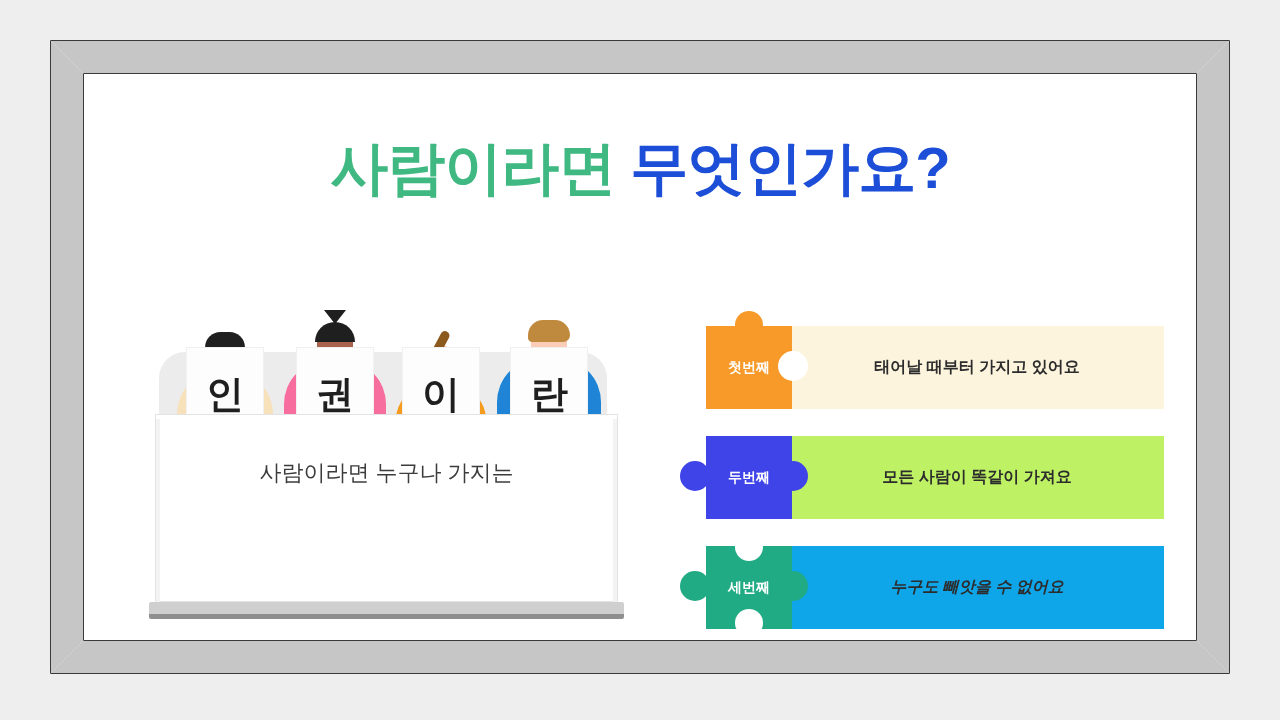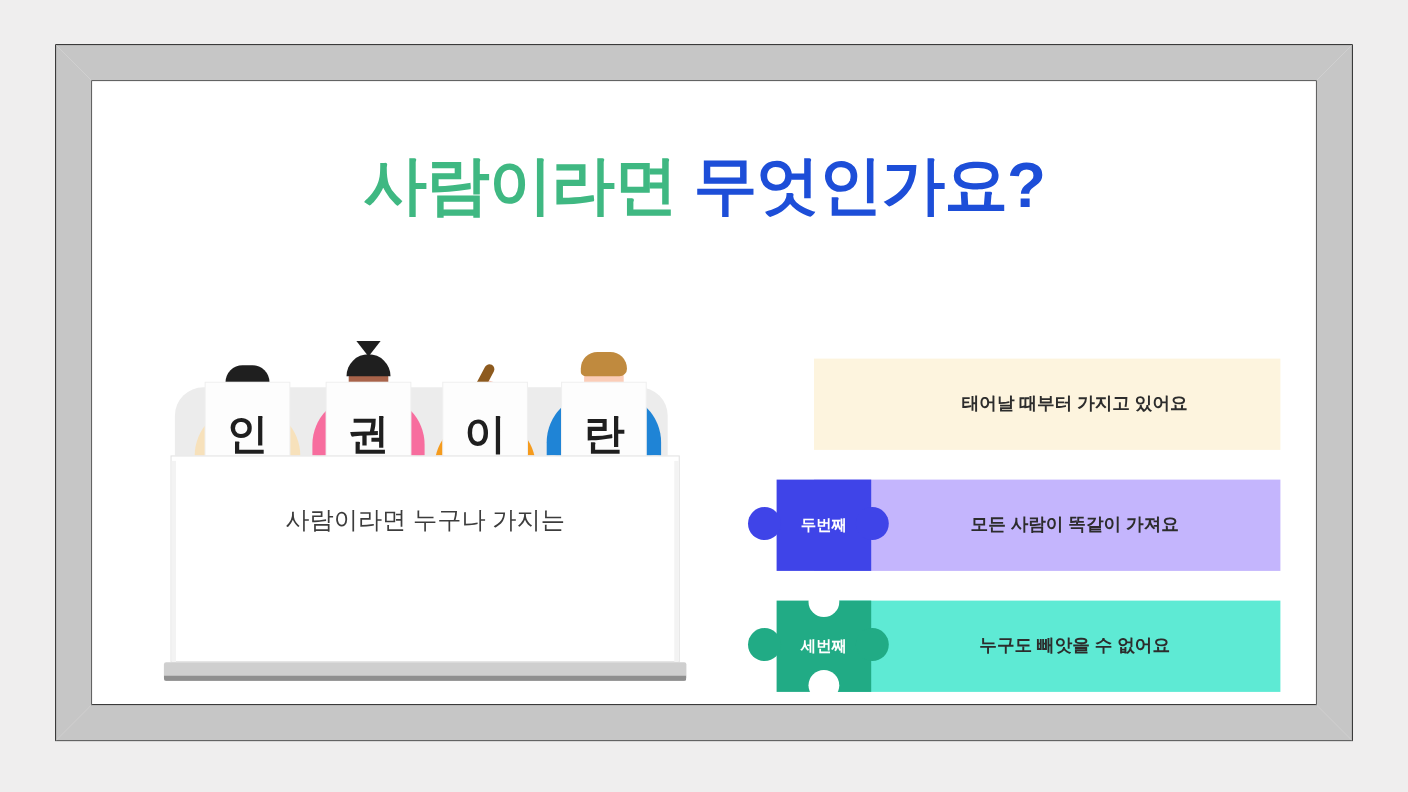--- a/index.html
+++ b/index.html
@@ -255,34 +255,40 @@
       </div>
       <div id="wb-line1">사람이라면 누구나 가지는</div>
       <div id="wb-tray"></div>
     </div>
 
     <div id="puzzle-list">
         <div class="puzzle-row">
           <div class="row-bar" style="background: rgb(253, 244, 222);">
             <div class="row-text">태어날 때부터 가지고 있어요</div>
           </div>
+          <div class="puzzle-piece">
+            <div class="piece-body" style="background: rgb(247, 154, 42);"></div>
+            <div class="knob" style="left: 41px; top: -8px; width: 28px; height: 28px; background: rgb(247, 154, 42);"></div>
+            <div class="notch" style="left: 84px; top: 32px; width: 30px; height: 30px; background: rgb(255, 255, 255);"></div>
+            <div class="piece-label">첫번째</div>
+          </div>
         </div>
         <div class="puzzle-row">
-          <div class="row-bar" style="background: #c4b5fd;">
+          <div class="row-bar" style="background: #bef264;">
             <div class="row-text">모든 사람이 똑같이 가져요</div>
           </div>
           <div class="puzzle-piece">
             <div class="piece-body" style="background: rgb(63, 68, 232);"></div>
             <div class="knob" style="left: -14px; top: 32px; width: 30px; height: 30px; background: rgb(63, 68, 232);"></div>
             <div class="knob" style="left: 84px; top: 32px; width: 30px; height: 30px; background: rgb(63, 68, 232);"></div>
             <div class="piece-label">두번째</div>
           </div>
         </div>
         <div class="puzzle-row">
-          <div class="row-bar" style="background: #5eead4;">
+          <div class="row-bar" style="background: #0ea5e9; font-style: italic;">
             <div class="row-text">누구도 빼앗을 수 없어요</div>
           </div>
           <div class="puzzle-piece">
             <div class="piece-body" style="background: rgb(33, 171, 133);"></div>
             <div class="notch" style="left: 41px; top: -6px; width: 28px; height: 28px; background: rgb(255, 255, 255);"></div>
             <div class="notch" style="left: 41px; top: 70px; width: 28px; height: 28px; background: rgb(255, 255, 255);"></div>
             <div class="knob" style="left: -14px; top: 32px; width: 30px; height: 30px; background: rgb(33, 171, 133);"></div>
             <div class="knob" style="left: 84px; top: 32px; width: 30px; height: 30px; background: rgb(33, 171, 133);"></div>
             <div class="piece-label">세번째</div>
           </div>

